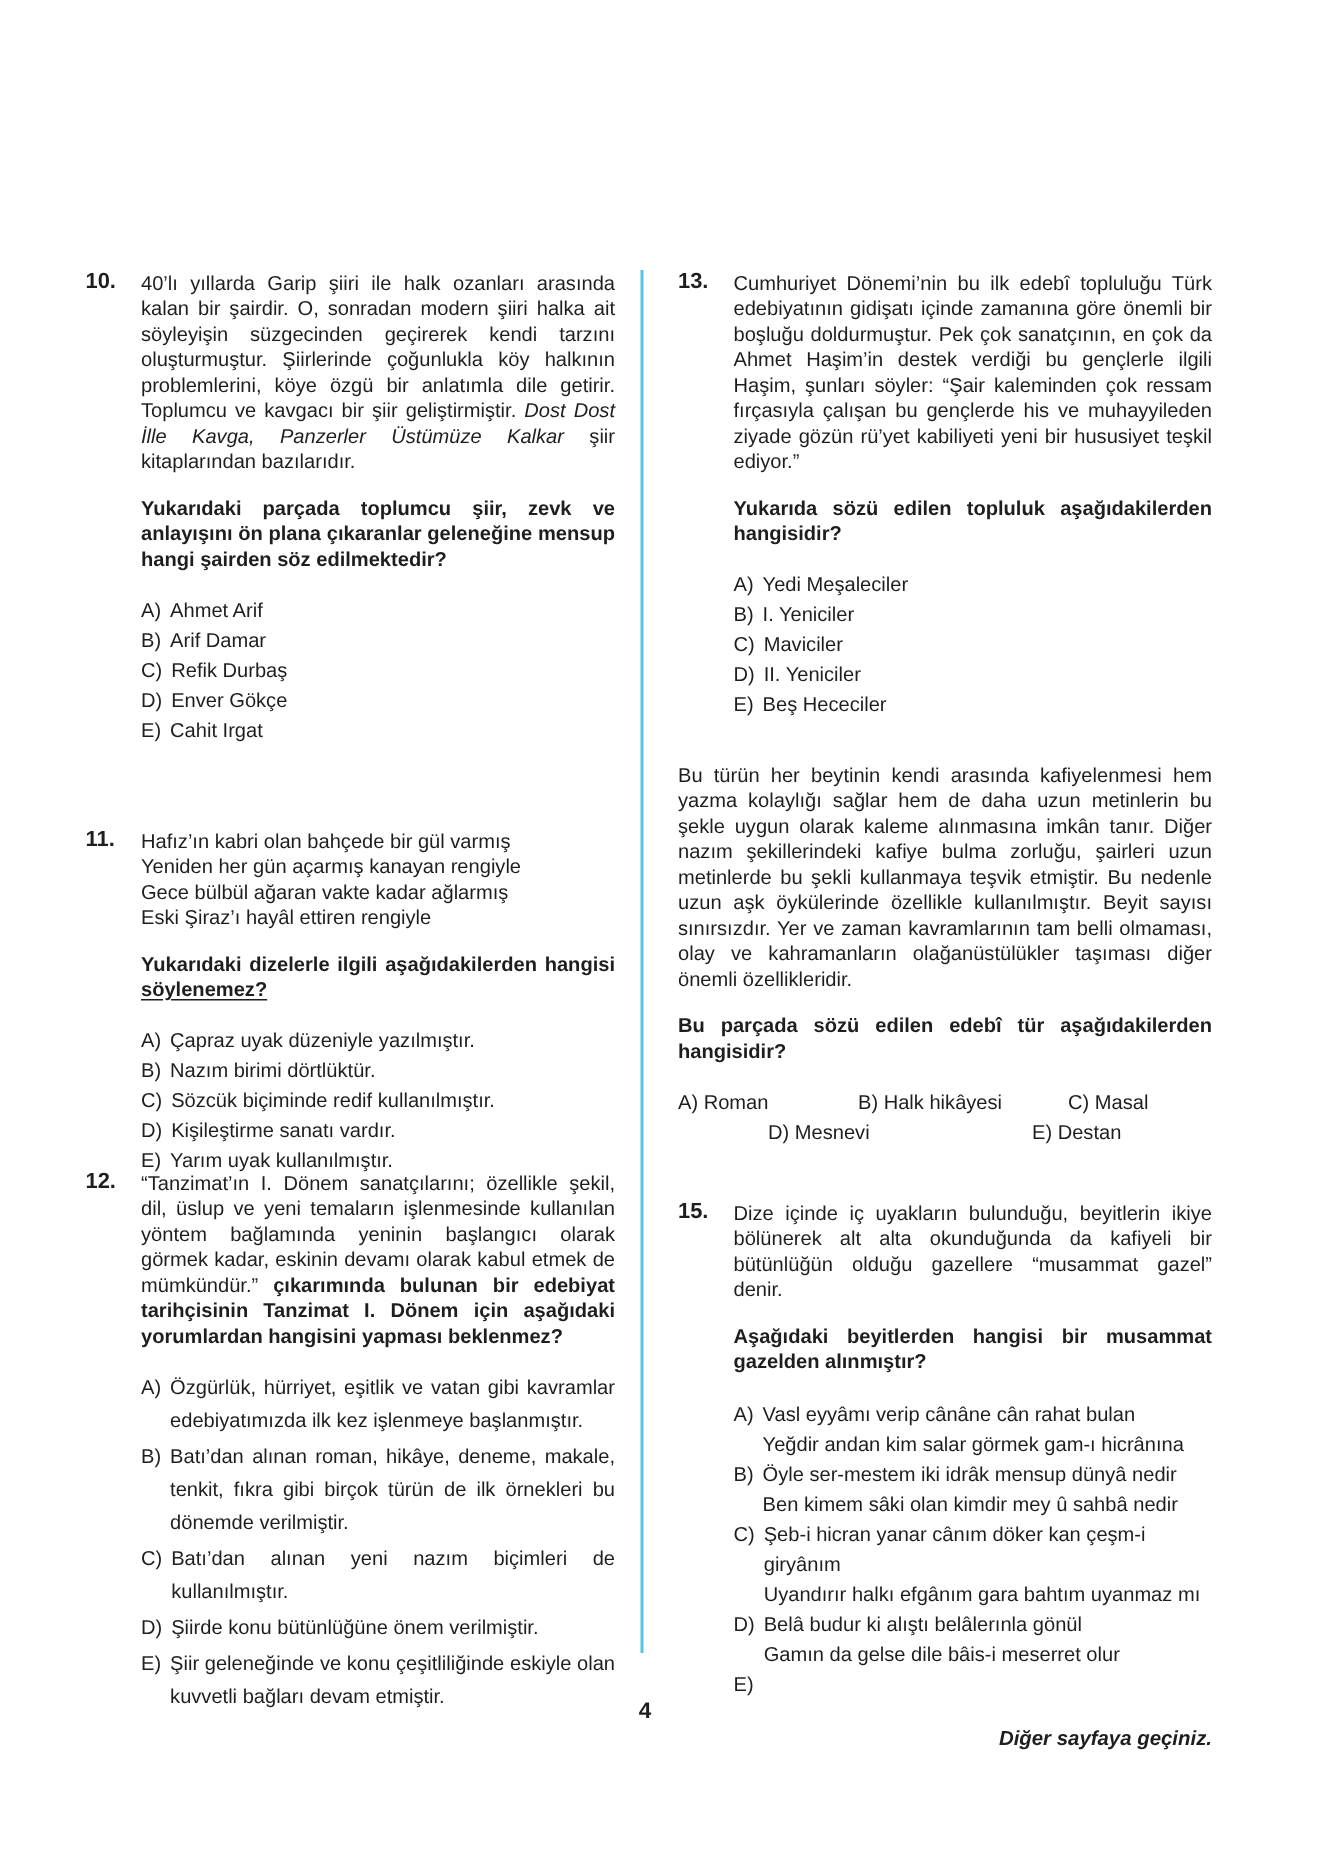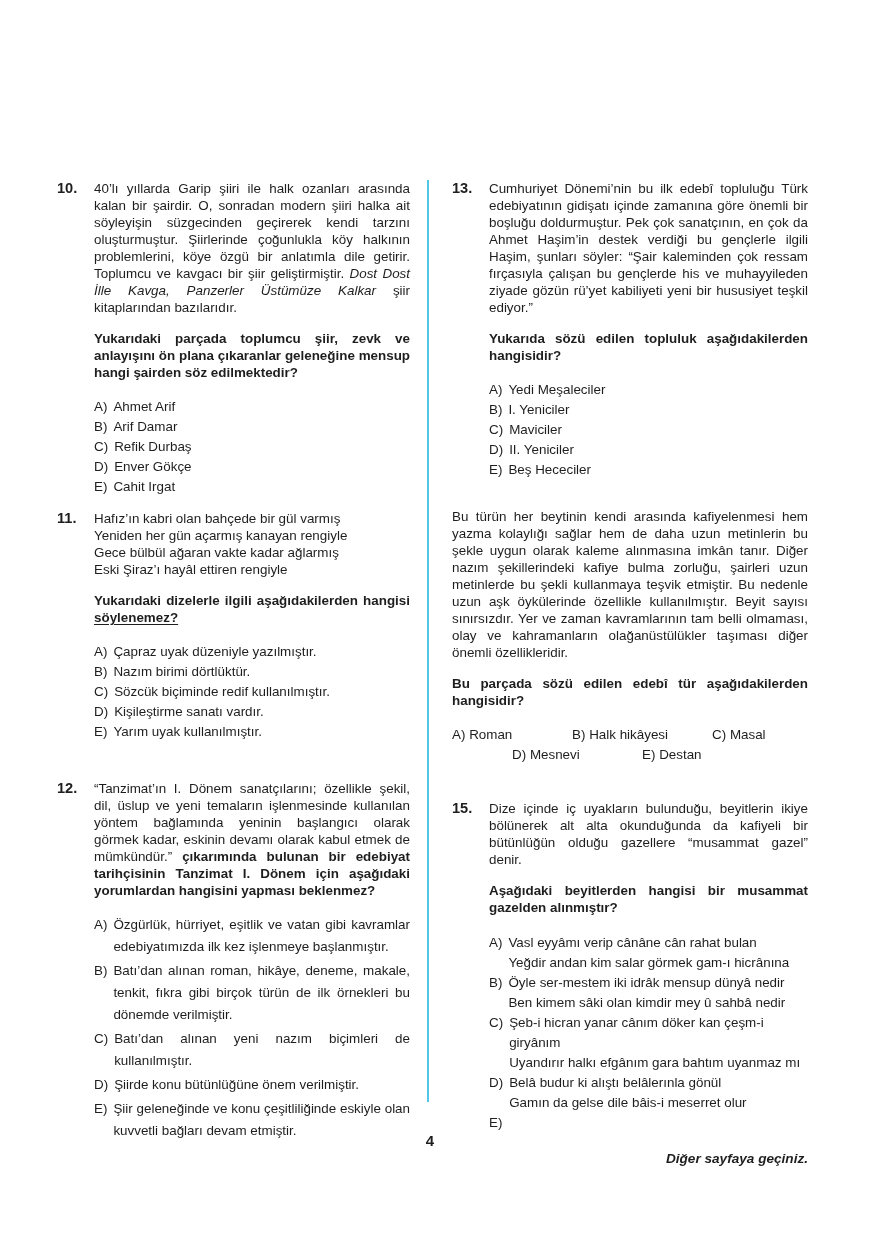--- a/index.html
+++ b/index.html
@@ -22,21 +22,21 @@
   .opts { margin-top:17px; }
   .opt { display:flex; gap:6px; margin-bottom:3px; }
   .opt-letter { flex:0 0 auto; white-space:nowrap; }
   .opts-roomy .opt { line-height:22px; margin-bottom:2px; }
   .opts-roomy { margin-top:15px; }
   .opts-verse .opt { line-height:20px; margin-bottom:0; }
   .opt-lines div { line-height:20px; }
   .opts-grid { margin-top:17px; }
   .opts-row1 { display:flex; }
   .opts-row1 .cellA { width:120px; } .opts-row1 .cellB { width:140px; }
-  .opts-row2 { display:flex; margin-top:3px; padding-left:60px; }
+  .opts-row2 { display:flex; margin-top:3px; padding-left:60px;gap:46px; }
   .opts-row2 .cellD { width:130px; }
   .footer-pagenum { position:absolute; font-weight:bold; font-size:15px; }
   .footer-note { position:absolute; font-weight:bold; font-style:italic; font-size:13.6px; text-align:right; }
 </style>
 </head>
 <body>
 
 <div class="page">
 
   <div class="divider" style="left:427px; top:180px; height:922px;"></div>
@@ -64,21 +64,21 @@
             <span>Enver Gökçe</span>
           </div>
         <div class="opt">
             <span class="opt-letter">E)</span>
             <span>Cahit Irgat</span>
           </div>
       </div>
     </div>
   </div>
 
-  <div class="q" style="top:510px; left:57px; width:353px;">
+  <div class="q" style="top:552px; left:57px; width:353px;">
     <div class="qnum">11.</div>
     <div class="qcontent">
       <div>
         <div class="verse-line">Hafız’ın kabri olan bahçede bir gül varmış</div>
         <div class="verse-line">Yeniden her gün açarmış kanayan rengiyle</div>
         <div class="verse-line">Gece bülbül ağaran vakte kadar ağlarmış</div>
         <div class="verse-line">Eski Şiraz’ı hayâl ettiren rengiyle</div>
       </div>
       <div class="stem"><span>Yukarıdaki dizelerle ilgili aşağıdakilerden hangisi </span><span class="underline">söylenemez?</span></div>
       <div class="opts">

